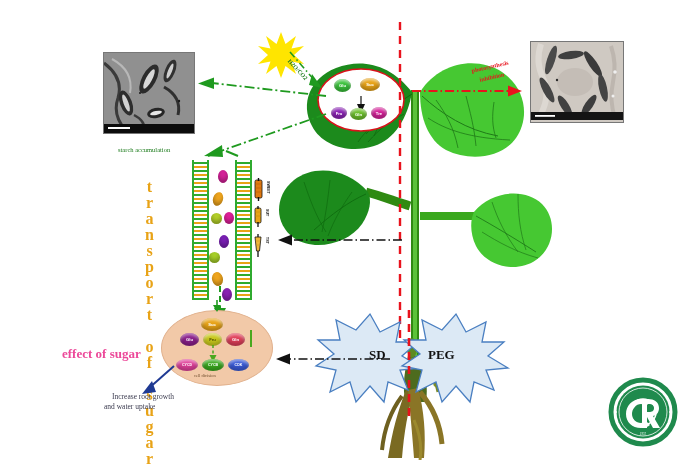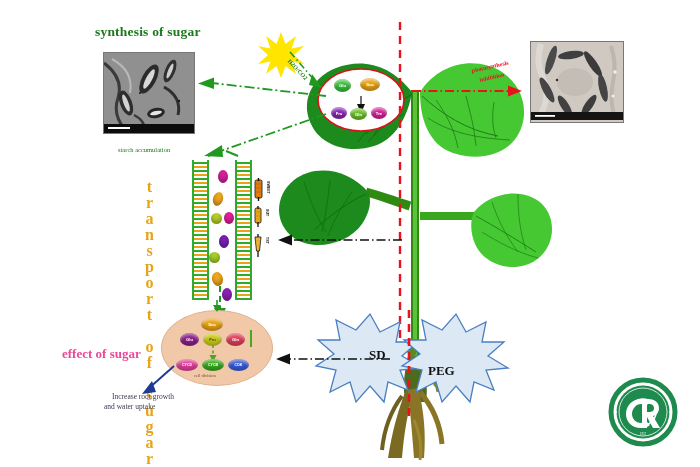--- a/index.html
+++ b/index.html
@@ -64,21 +64,20 @@
       <ellipse cx="52" cy="60" rx="6" ry="2" transform="rotate(-12 52 60)" fill="#e6e6e6"></ellipse>
       <path d="M60 34 Q78 44 74 62" stroke="#2f2f2f" stroke-width="3" fill="none"></path>
       <path d="M30 62 Q42 68 40 78" stroke="#3a3a3a" stroke-width="2.5" fill="none"></path>
       <circle cx="75" cy="48" r="1.2" fill="#1a1a1a"></circle>
       <circle cx="36" cy="40" r="1" fill="#1a1a1a"></circle>
       <rect x="0" y="71" width="90" height="9" fill="#0c0c0c"></rect>
       <rect x="4" y="74" width="22" height="2" fill="#ffffff"></rect>
     </svg>
   </div>
 
-  <div class="abs hd-green" style="left:95px;top:24px;">synthesis of sugar</div>
 
   <div class="abs cap-green" style="left:118px;top:146px;">starch accumulation</div>
 
   <div class="abs micro" style="left:530px;top:41px;width:92px;height:80px;">
     <svg width="92" height="80" viewBox="0 0 92 80">
       <rect width="92" height="80" fill="#cfc9c2"></rect>
       <path d="M10 2 Q4 20 12 36 Q20 52 10 72" stroke="#ddd8d2" stroke-width="6" fill="none"></path>
       <ellipse cx="20" cy="18" rx="4" ry="15" transform="rotate(18 20 18)" fill="#4a4a4a"></ellipse>
       <ellipse cx="16" cy="48" rx="4" ry="14" transform="rotate(-28 16 48)" fill="#454545"></ellipse>
       <ellipse cx="40" cy="13" rx="13" ry="4" transform="rotate(-8 40 13)" fill="#3f3f3f"></ellipse>
@@ -315,21 +314,21 @@
              L74 70 L70 90 L56 74 L42 90 L36 70 L16 80 L22 58 L2 54 L20 42
              L4 28 L26 28 L22 8 L42 18 Z" fill="#dce9f5" stroke="#4a7fc1" stroke-width="1.3"></path>
   </svg>
   <div class="abs burst-lbl" style="left:369px;top:347px;">SD</div>
 
   <svg class="abs" style="left:400px;top:312px;" width="112" height="92" viewBox="0 0 112 92">
     <path d="M56 2 L66 20 L86 10 L82 30 L104 30 L88 44 L108 56 L86 58 L94 78
              L74 70 L70 90 L56 74 L42 90 L36 70 L16 80 L22 58 L2 54 L20 42
              L4 28 L26 28 L22 8 L42 18 Z" fill="#dce9f5" stroke="#4a7fc1" stroke-width="1.3"></path>
   </svg>
-  <div class="abs burst-lbl" style="left:428px;top:347px;margin-top:16px;">PEG</div>
+  <div class="abs burst-lbl" style="left:428px;top:347px;">PEG</div>
 
   <svg class="abs" style="left:405px;top:310px;" width="8" height="110" viewBox="0 0 8 110">
     <path d="M4 0 L4 110" stroke="#e8131d" stroke-width="2.6" fill="none" stroke-dasharray="8 6"></path>
   </svg>
 
   <svg class="abs" style="left:272px;top:352px;" width="120" height="14" viewBox="0 0 120 14">
     <path d="M118 7 L18 7" stroke="#111" stroke-width="1.6" fill="none" stroke-dasharray="9 3 1.5 3"></path>
     <path d="M18 1.5 L4 7 L18 12.5 Z" fill="#111"></path>
   </svg>
 

